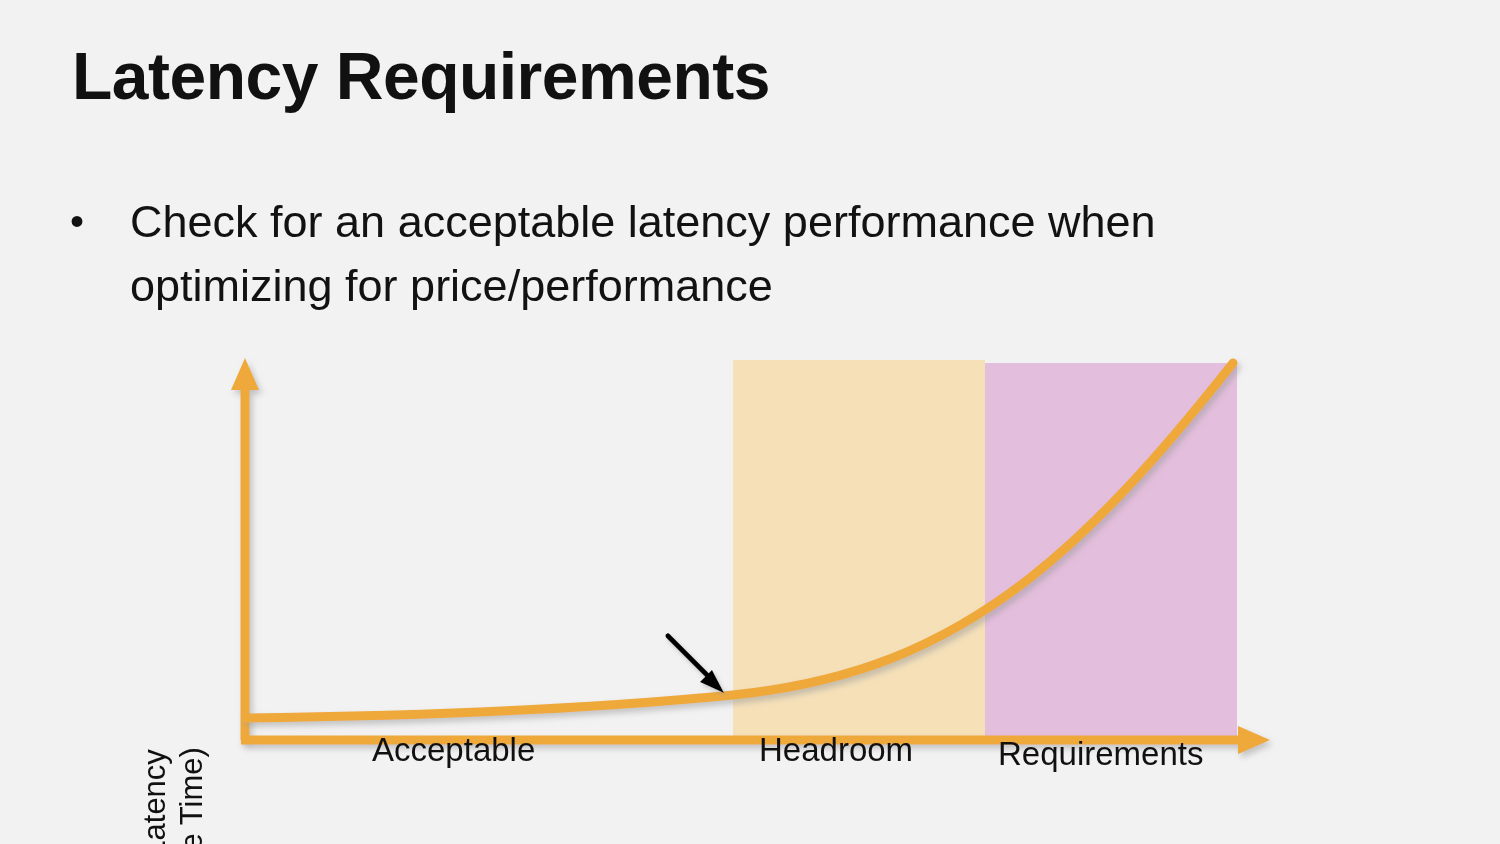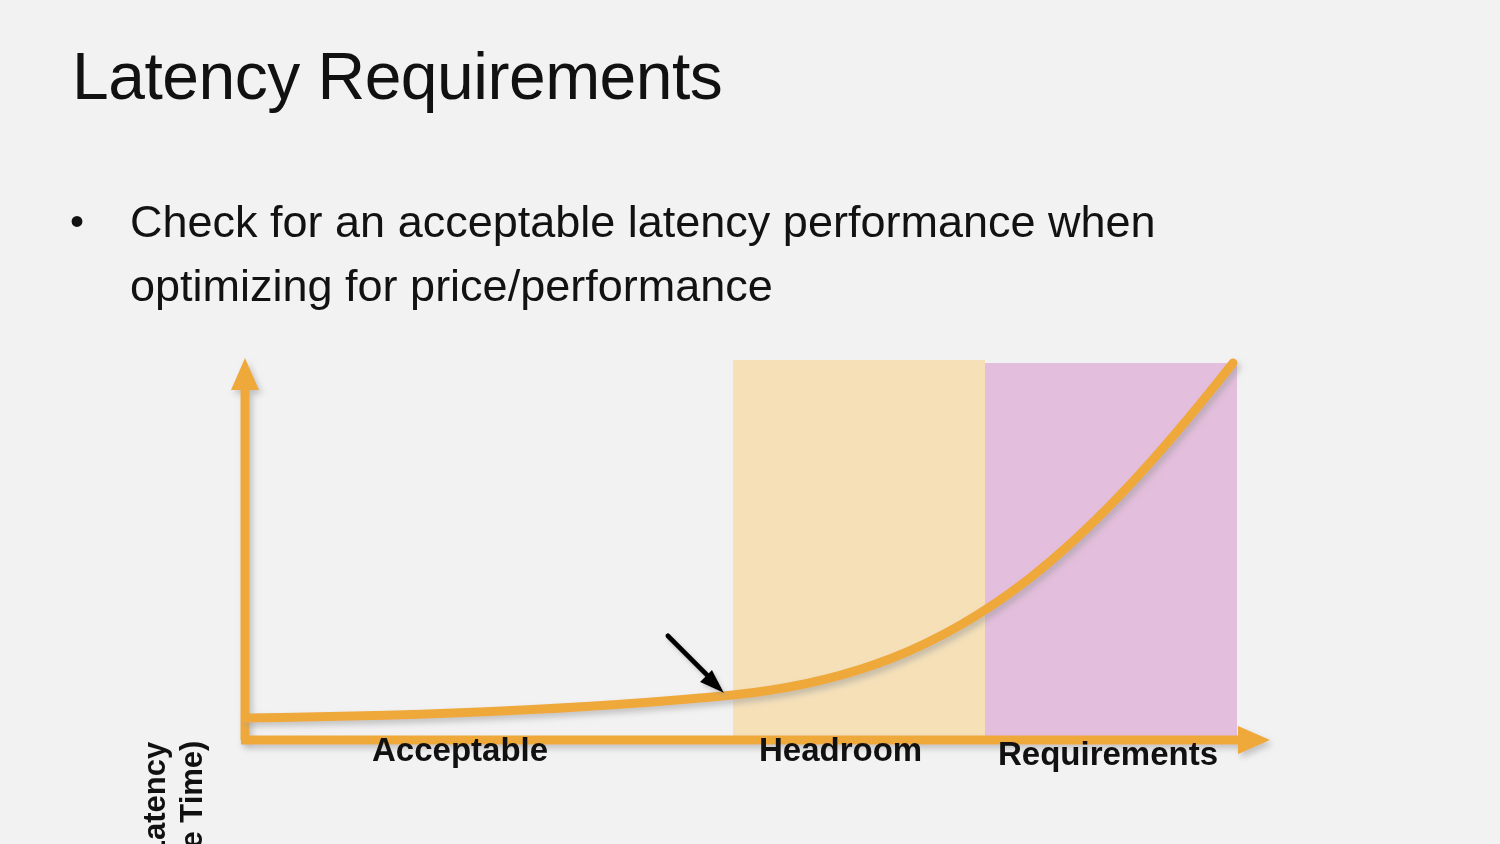--- a/index.html
+++ b/index.html
@@ -16,21 +16,21 @@
     position: relative;
   }
 
   
   #slide-title {
     position: absolute;
     left: 72px;
     top: 42px;
     font-size: 66px;
     line-height: 1.06;
-    font-weight: 400;
+    font-weight: 700;
     letter-spacing: -0.5px;
     color: #111111;
     white-space: nowrap;
   }
 
   
   #bullet-list {
     position: absolute;
     left: 70px;
     top: 190px;
@@ -55,21 +55,20 @@
     max-width: 1200px;
   }
 
   
   #figure {
     position: absolute;
     left: 0;
     top: 330px;
     width: 1196px;
     height: 514px;
-    font-weight: bold;
   }
   #figure-svg {
     position: absolute;
     left: 0;
     top: 0;
     width: 1500px;
     height: 514px;
     display: block;
   }
 

